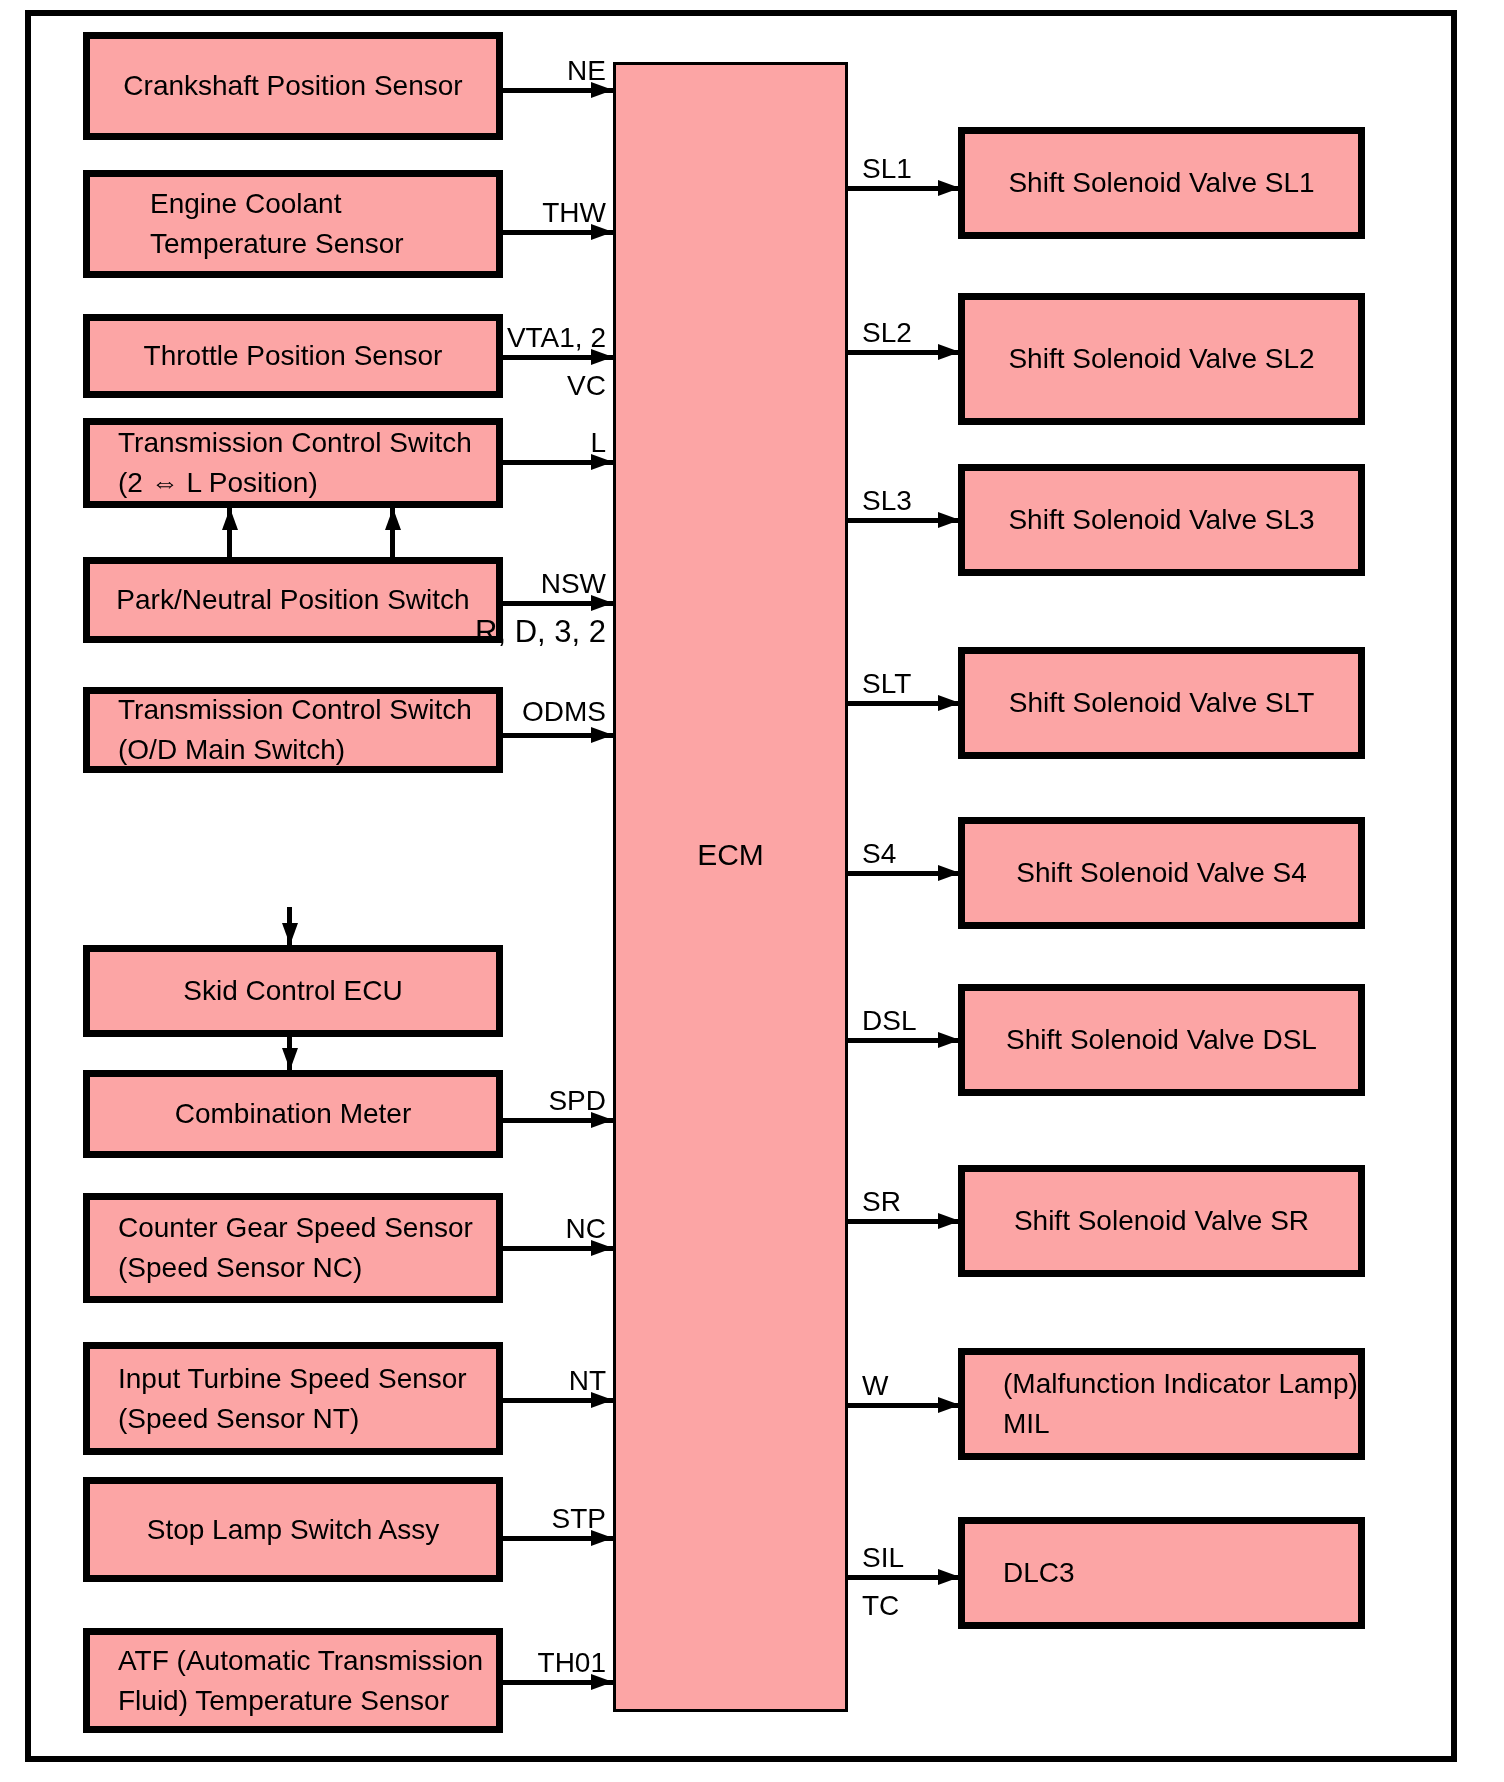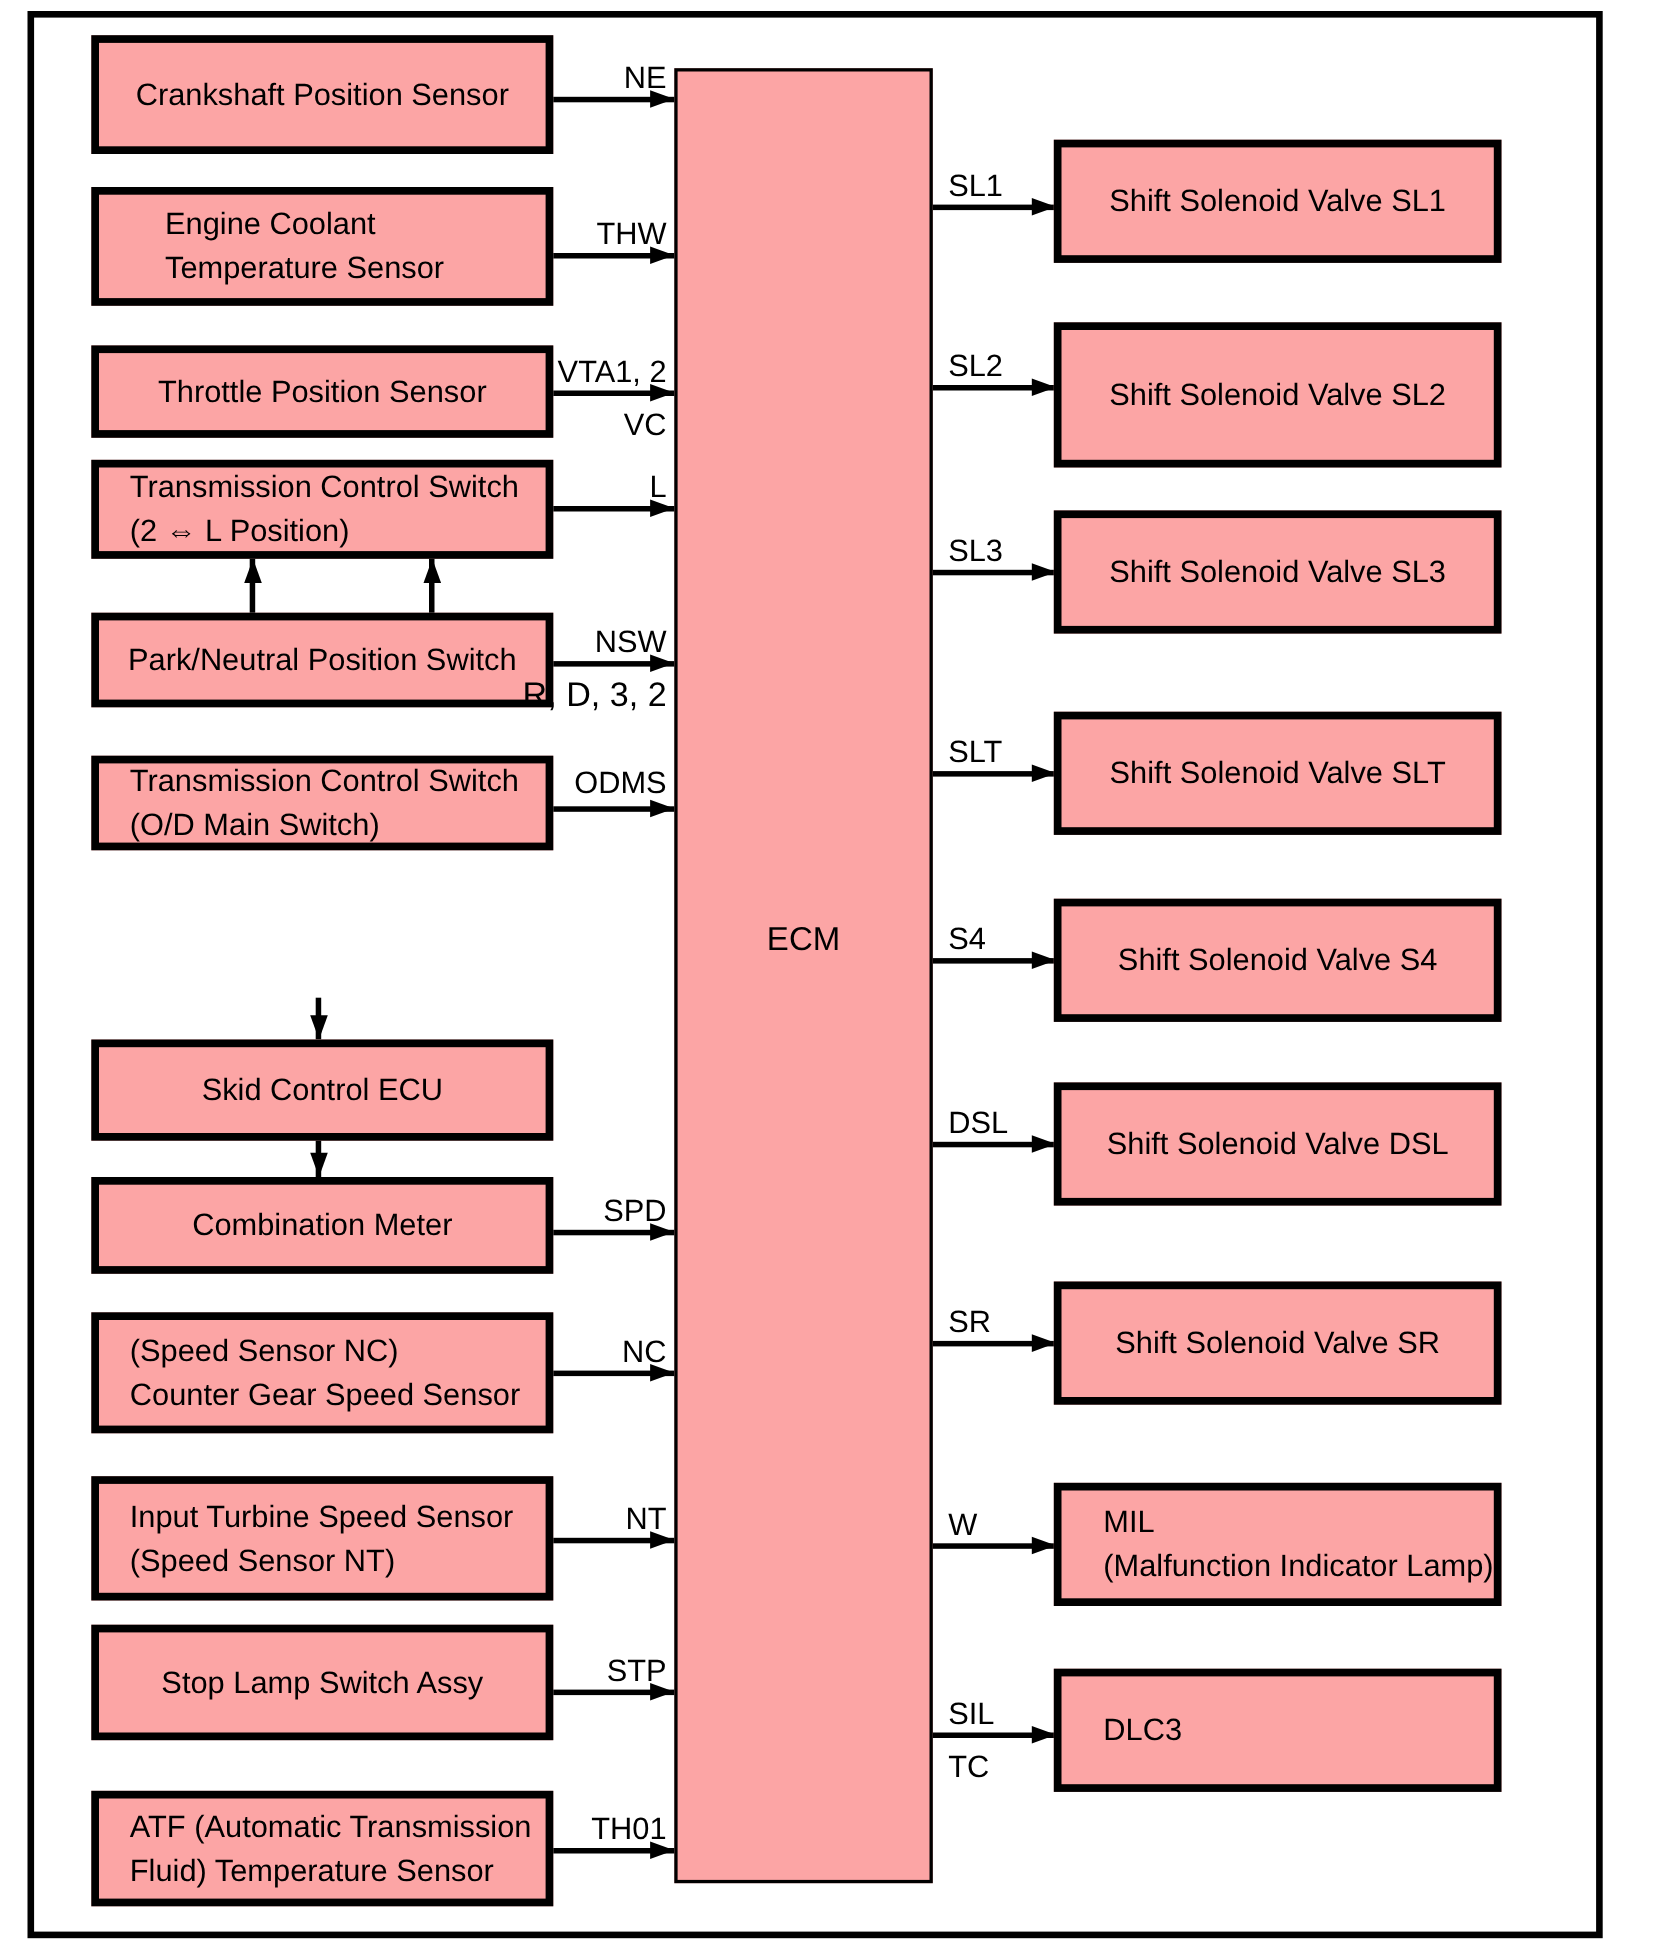--- a/index.html
+++ b/index.html
@@ -101,22 +101,22 @@
   <div class="ad" style="left:282px;top:1048px;"></div>
 
   <div class="b c" style="left:83px;top:1070px;width:420px;height:88px;">
     <div>Combination Meter</div>
   </div>
   <div class="w" style="left:503px;top:1118px;width:110px;"></div>
   <div class="ar" style="left:591px;top:1112px;"></div>
   <div class="sig sigl" style="top:1084px;">SPD</div>
 
   <div class="b" style="left:83px;top:1193px;width:420px;height:110px;padding-left:28px;">
+    <div>Counter Gear Speed Sensor</div>
     <div>(Speed Sensor NC)</div>
-    <div>Counter Gear Speed Sensor</div>
   </div>
   <div class="w" style="left:503px;top:1246px;width:110px;"></div>
   <div class="ar" style="left:591px;top:1240px;"></div>
   <div class="sig sigl" style="top:1212px;">NC</div>
 
   <div class="b" style="left:83px;top:1342px;width:420px;height:113px;padding-left:28px;">
     <div>Input Turbine Speed Sensor</div>
     <div>(Speed Sensor NT)</div>
   </div>
   <div class="w" style="left:503px;top:1398px;width:110px;"></div>
@@ -184,22 +184,22 @@
   <div class="ar" style="left:938px;top:1213px;"></div>
   <div class="sig sigr" style="top:1185px;">SR</div>
   <div class="b c" style="left:958px;top:1165px;width:407px;height:112px;">
     <div>Shift Solenoid Valve SR</div>
   </div>
 
   <div class="w" style="left:848px;top:1403px;width:112px;"></div>
   <div class="ar" style="left:938px;top:1397px;"></div>
   <div class="sig sigr" style="top:1369px;">W</div>
   <div class="b" style="left:958px;top:1348px;width:407px;height:112px;padding-left:38px;">
+    <div>(Malfunction Indicator Lamp)</div>
     <div>MIL</div>
-    <div>(Malfunction Indicator Lamp)</div>
   </div>
 
   <div class="w" style="left:848px;top:1575px;width:112px;"></div>
   <div class="ar" style="left:938px;top:1569px;"></div>
   <div class="sig sigr" style="top:1541px;">SIL</div>
   <div class="sig sigr" style="top:1589px;">TC</div>
   <div class="b" style="left:958px;top:1517px;width:407px;height:112px;padding-left:38px;">
     <div>DLC3</div>
   </div>
 

